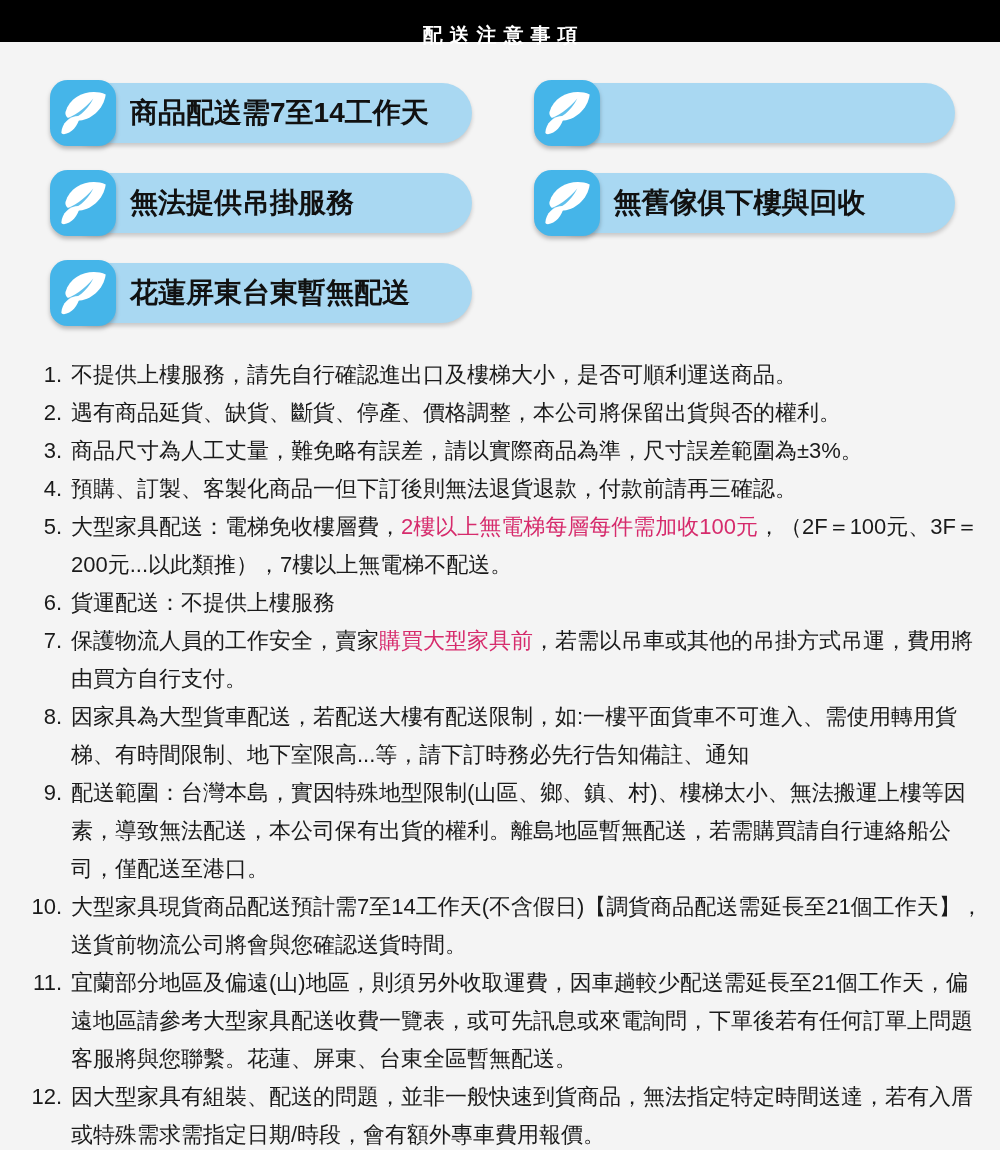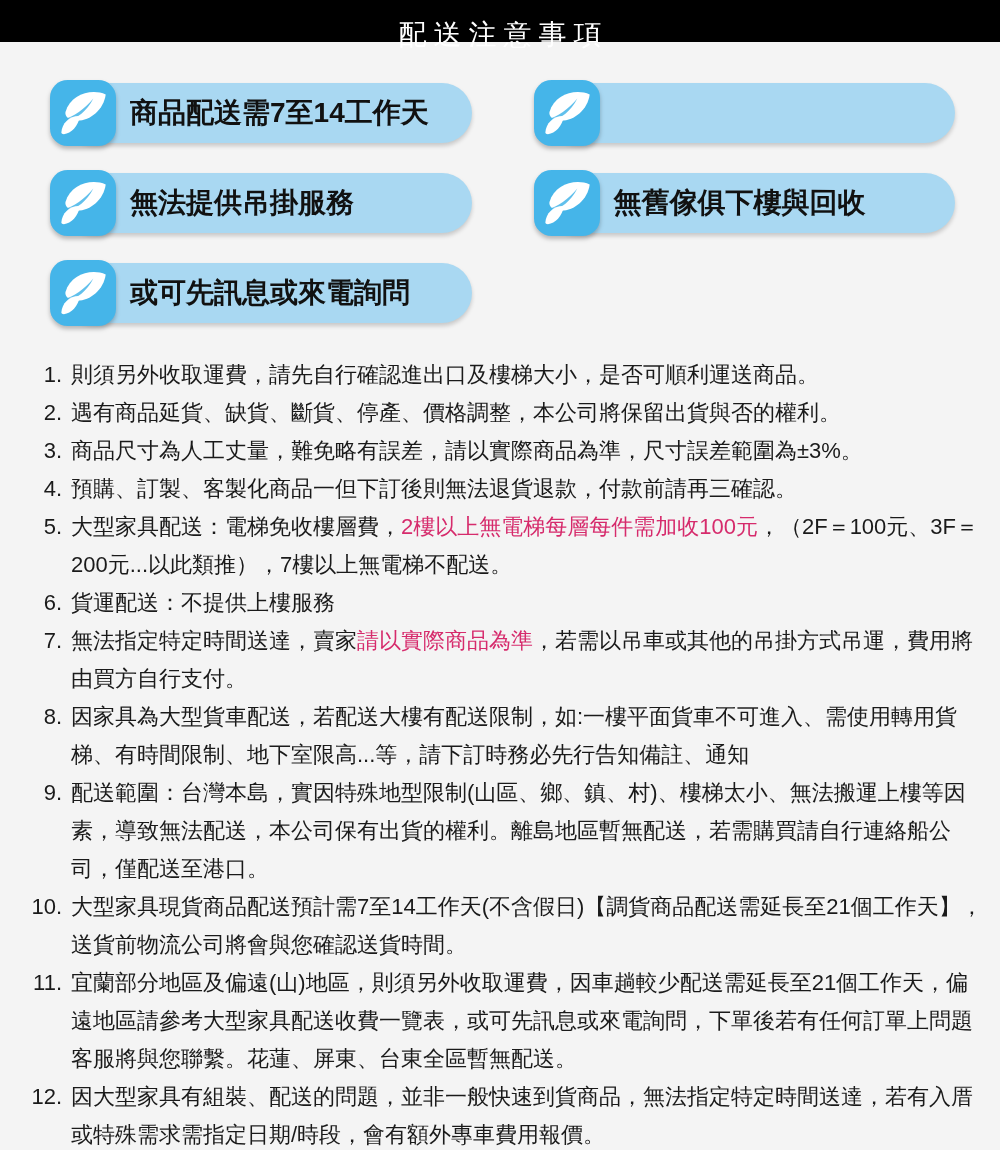--- a/index.html
+++ b/index.html
@@ -17,21 +17,21 @@
     width:1000px;height:1150px;overflow:hidden;
     background:var(--page-bg);
     font-family:"Liberation Sans","DejaVu Sans",sans-serif;
     color:var(--text);
   }
   .header{
     height:42px;background:var(--header-bg);
     display:flex;align-items:center;justify-content:center;
   }
   .header h1{
-    color:var(--header-fg);font-size:28px;font-weight:normal;
+    color:var(--header-fg);font-size:20px;font-weight:bold;
     letter-spacing:7px;padding-left:7px;margin-top:28px;
   }
   .badges{
     display:grid;grid-template-columns:1fr 1fr;
     column-gap:62px;row-gap:24px;
     padding:38px 45px 0 50px;
   }
   .badge{position:relative;height:66px;}
   .badge-pill{
     position:absolute;left:14px;right:0;top:3px;bottom:3px;
@@ -128,28 +128,28 @@
   <div class="badge">
     <span class="badge-pill"></span>
     <span class="badge-icon">
       <svg viewBox="0 0 64 64" xmlns="http://www.w3.org/2000/svg">
         <rect x="0" y="0" width="64" height="64" rx="17" fill="#45b5e9"></rect>
         <path d="M15 31 C20 14 40 8 54 14 C52 30 36 42 22 39 C17 37.5 14.3 34.5 15 31 Z" fill="#ffffff"></path>
         <path d="M14 38 C22 36 34 28 42 18 C36 30 26 38 16 40 Z" fill="#45b5e9" opacity="0.85"></path>
         <path d="M11 51 C11.5 42 19 34.5 29 35 C27.5 45 20.5 52 13.5 52.5 C12 52.5 11.2 52 11 51 Z" fill="#ffffff"></path>
       </svg>
     </span>
-    <span class="badge-label">或可先訊息或來電詢問</span>
+    <span class="badge-label">花蓮屏東台東暫無配送</span>
   </div>
 </section>
 
   <ol class="notes">
   <li class="note">
     <span class="note-num">1.</span>
-    <span class="note-text"><span>則須另外收取運費，請先自行確認進出口及樓梯大小，是否可順利運送商品。</span></span>
+    <span class="note-text"><span>不提供上樓服務，請先自行確認進出口及樓梯大小，是否可順利運送商品。</span></span>
   </li>
 
   <li class="note">
     <span class="note-num">2.</span>
     <span class="note-text"><span>遇有商品延貨、缺貨、斷貨、停產、價格調整，本公司將保留出貨與否的權利。</span></span>
   </li>
 
   <li class="note">
     <span class="note-num">3.</span>
     <span class="note-text"><span>商品尺寸為人工丈量，難免略有誤差，請以實際商品為準，尺寸誤差範圍為±3%。</span></span>
@@ -165,21 +165,21 @@
     <span class="note-text"><span>大型家具配送：電梯免收樓層費，</span><span class="hl">2樓以上無電梯每層每件需加收100元</span><span>，（2F＝100元、3F＝200元...以此類推），7樓以上無電梯不配送。</span></span>
   </li>
 
   <li class="note">
     <span class="note-num">6.</span>
     <span class="note-text"><span>貨運配送：不提供上樓服務</span></span>
   </li>
 
   <li class="note">
     <span class="note-num">7.</span>
-    <span class="note-text"><span>無法指定特定時間送達，賣家</span><span class="hl">請以實際商品為準</span><span>，若需以吊車或其他的吊掛方式吊運，費用將由買方自行支付。</span></span>
+    <span class="note-text"><span>保護物流人員的工作安全，賣家</span><span class="hl">購買大型家具前</span><span>，若需以吊車或其他的吊掛方式吊運，費用將由買方自行支付。</span></span>
   </li>
 
   <li class="note">
     <span class="note-num">8.</span>
     <span class="note-text"><span>因家具為大型貨車配送，若配送大樓有配送限制，如:一樓平面貨車不可進入、需使用轉用貨梯、有時間限制、地下室限高...等，請下訂時務必先行告知備註、通知</span></span>
   </li>
 
   <li class="note">
     <span class="note-num">9.</span>
     <span class="note-text"><span>配送範圍：台灣本島，實因特殊地型限制(山區、鄉、鎮、村)、樓梯太小、無法搬運上樓等因素，導致無法配送，本公司保有出貨的權利。離島地區暫無配送，若需購買請自行連絡船公司，僅配送至港口。</span></span>

